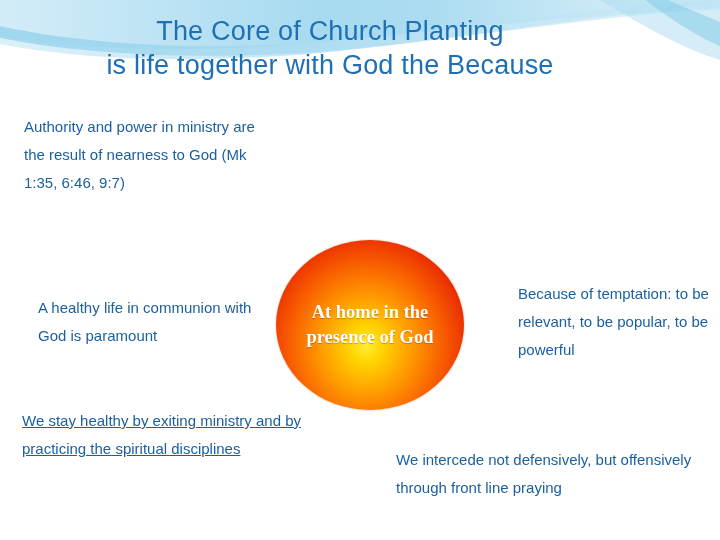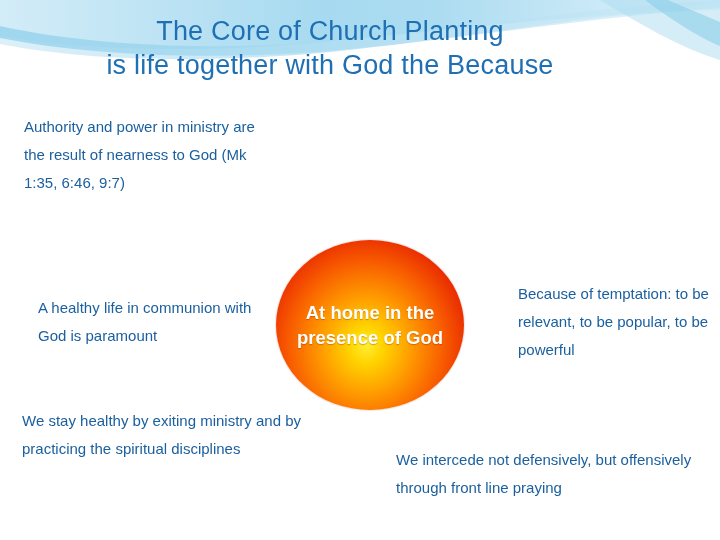--- a/index.html
+++ b/index.html
@@ -62,20 +62,21 @@
   #b-healthy {
     left: 30px;
     top: 294px;
     width: 245px;
     margin-left: 8px;
   }
   #b-stay {
     left: 22px;
     top: 407px;
     width: 285px;
+    text-decoration: underline;
   }
   #b-never {
     left: 455px;
     top: 113px;
     width: 250px;
   }
   #b-because {
     left: 510px;
     top: 280px;
     width: 200px;
@@ -93,20 +94,21 @@
     left: 276px;
     top: 240px;
     width: 188px;
     height: 170px;
     border-radius: 50%;
     background: radial-gradient(ellipse at 48% 62%, #ffee33 0%, #ffd400 12%, #ff9d00 32%, #f85c00 56%, #e82800 76%, #d81600 100%);
     display: flex;
     align-items: center;
     z-index: 3;
     box-shadow: 0 0 2px rgba(150,30,0,0.4);
+    font-family: Liberation Serif, serif;
   }
   .circle-text {
     color: #ffffff;
     font-size: 18.5px;
     line-height: 25px;
     text-align: center;
     font-weight: bold;
     padding: 0 14px;
     text-shadow: 0 1px 1px rgba(120,30,0,0.35);
   }

